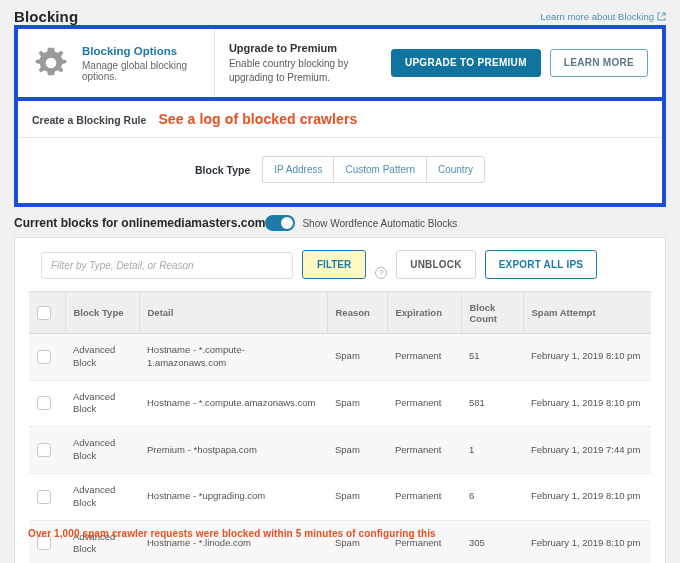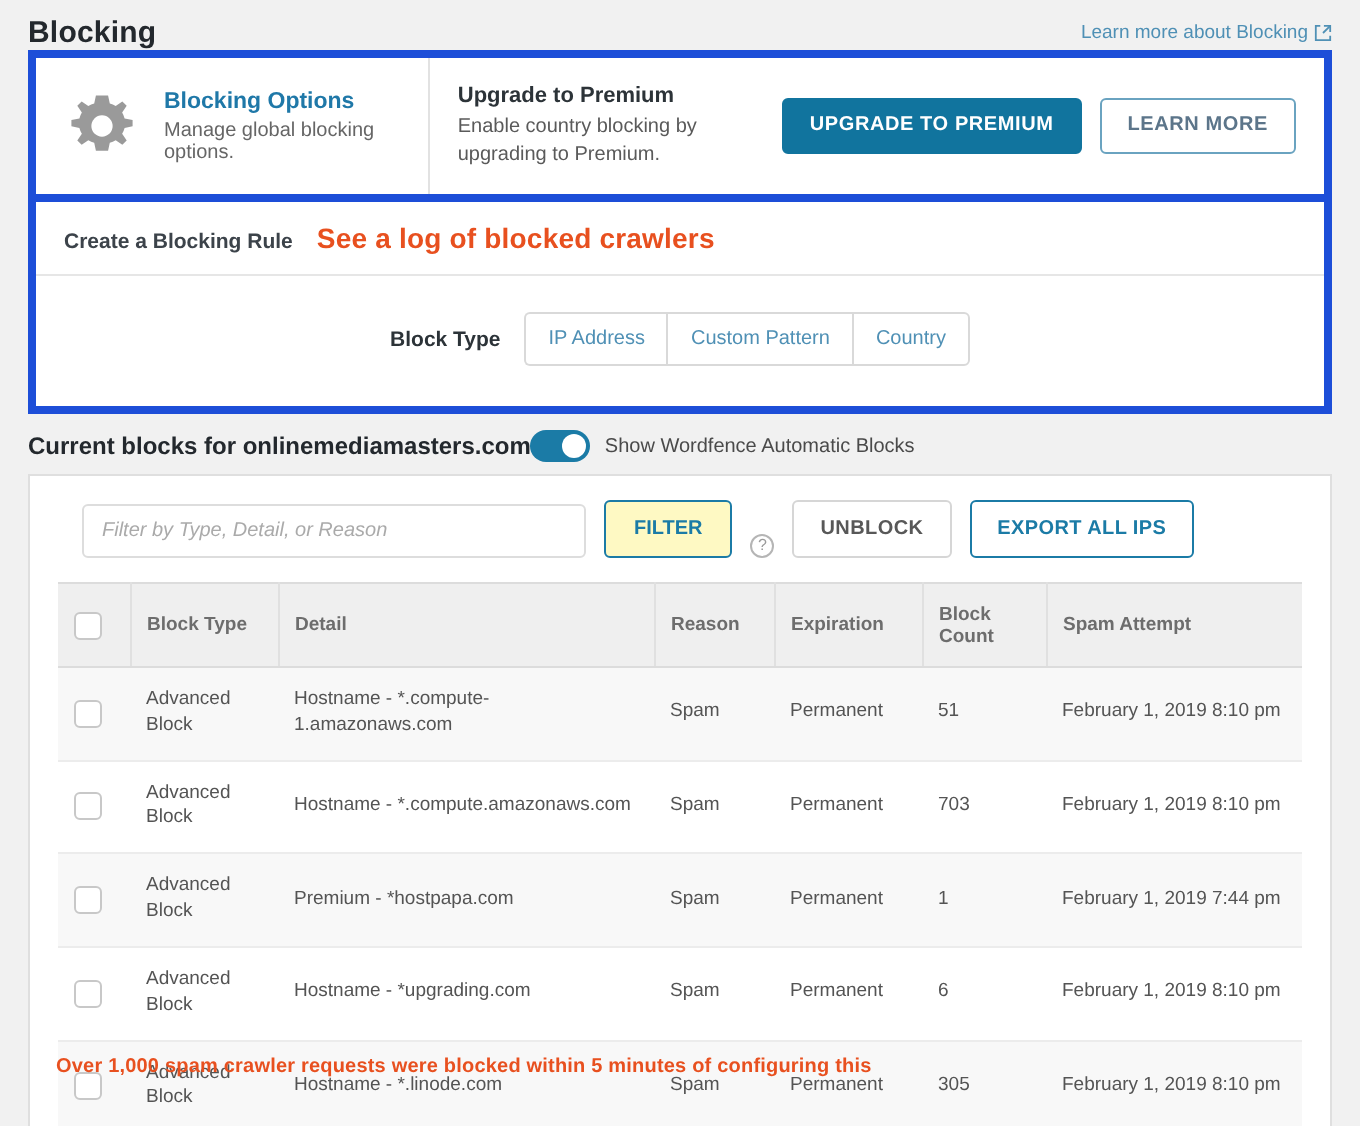--- a/index.html
+++ b/index.html
@@ -293,21 +293,21 @@
             <td>February 1, 2019 8:10 pm</td>
           </tr>
           <tr>
             <td>
                 <span class="cb"></span>
               </td>
             <td>Advanced Block</td>
             <td>Hostname - *.compute.amazonaws.com</td>
             <td>Spam</td>
             <td>Permanent</td>
-            <td>703</td>
+            <td>581</td>
             <td>February 1, 2019 8:10 pm</td>
           </tr>
           <tr>
             <td>
                 <span class="cb"></span>
               </td>
             <td>Advanced Block</td>
             <td>Premium - *hostpapa.com</td>
             <td>Spam</td>
             <td>Permanent</td>

